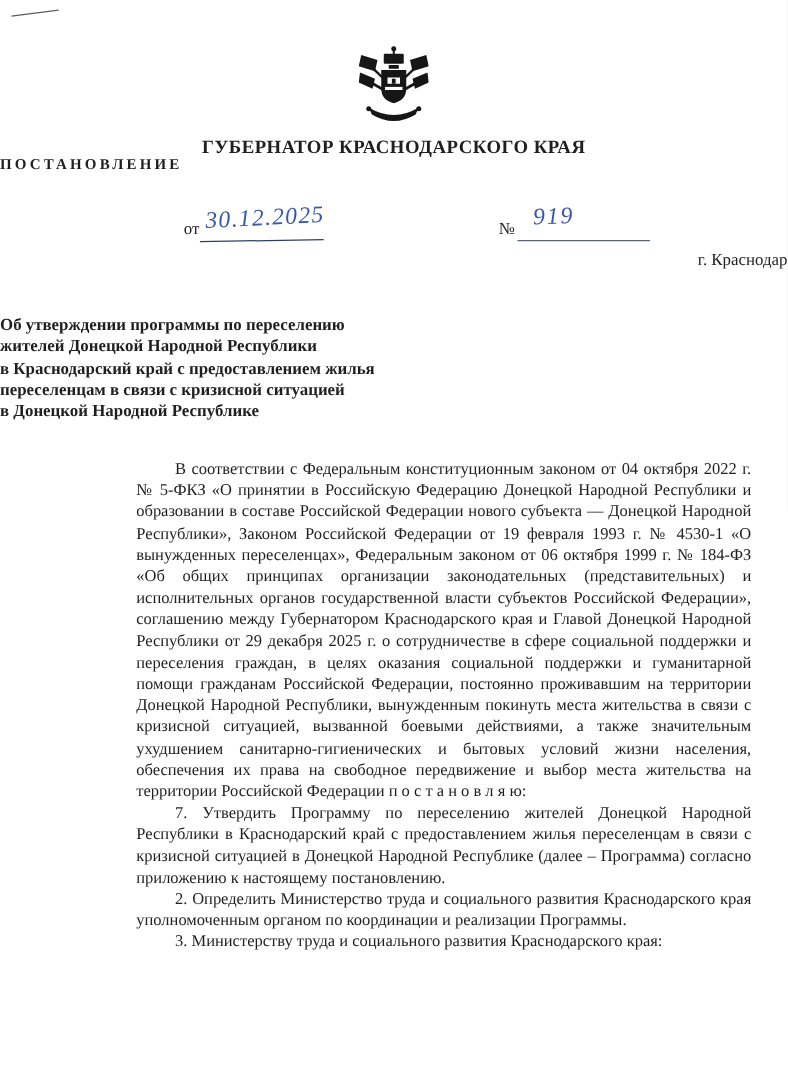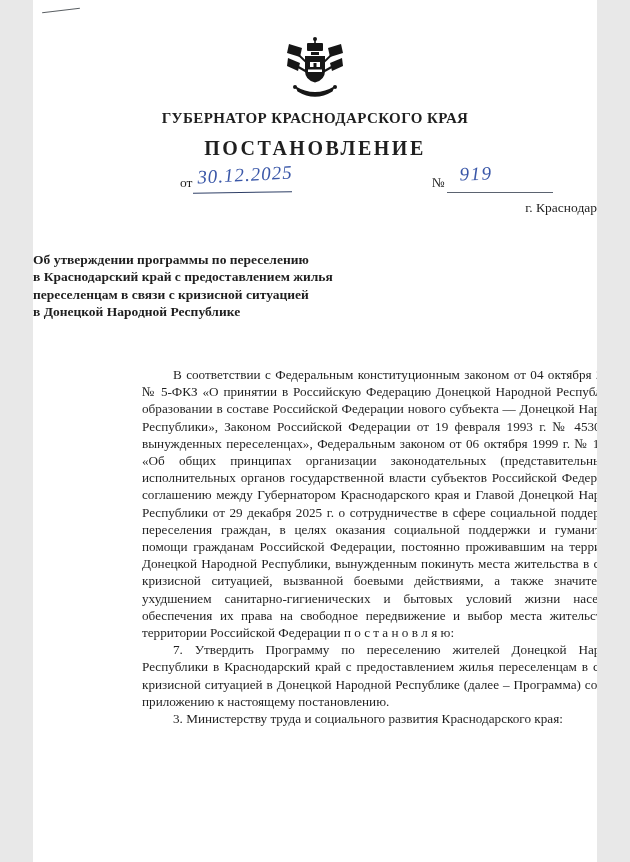--- a/index.html
+++ b/index.html
@@ -2,21 +2,21 @@
 <html><head>
 <meta charset="utf-8">
 <style>
   html,body { margin:0; padding:0; }
   body {
     background:#e8e8e8;
     font-family:"Liberation Serif", serif;
   }
   .page {
     position:relative;
-    width:564px; height:862px;
+    width:630px; height:862px;
     margin:0 auto;
     background:#ffffff;
     color:#1f1f1f;
     overflow:hidden;
     text-decoration:underline;
   }
   .corner-mark {
     position:absolute; top:10px; left:9px;
     width:38px; height:0;
     border-top:1.5px solid #5a5f63;
@@ -25,23 +25,23 @@
   .emblem-wrap {
     position:absolute; top:36px; left:0; right:0;
     text-align:center;
   }
   .org-name {
     position:absolute; top:110px; left:0; right:0;
     text-align:center;
     font-weight:bold; font-size:15px; letter-spacing:0.4px;
   }
   .doc-type {
-    position:absolute; top:137px; left:0; right:0;
-    text-align:center;
-    font-weight:bold; font-size:20px; letter-spacing:2.5px;
+    position:absolute; top:124px; left:0; right:0;
+    text-align:left;
+    font-weight:bold; font-size:12px; letter-spacing:2.5px;
   }
   .date-prefix {
     position:absolute; top:175px; left:147px;
     font-size:13.5px;
   }
   .date-script {
     position:absolute; top:164px; left:164px;
     width:96px; text-align:center;
     font-size:19px; font-style:italic;
     color:#3a57a8;
@@ -146,24 +146,26 @@
   <div class="date-underline"></div>
 
   <span class="num-prefix">№</span>
   <span class="num-script">919</span>
   <div class="num-underline"></div>
 
   <div class="city">г. Краснодар</div>
 
   <div class="title-block">
     <div>Об утверждении программы по переселению</div>
+    <div>жителей Донецкой Народной Республики</div>
     <div>в Краснодарский край с предоставлением жилья</div>
     <div>переселенцам в связи с кризисной ситуацией</div>
     <div>в Донецкой Народной Республике</div>
   </div>
 
   <div class="body-text">
     <p>В соответствии с Федеральным конституционным законом от 04 октября 2022 г. № 5-ФКЗ «О принятии в Российскую Федерацию Донецкой Народной Республики и образовании в составе Российской Федерации нового субъекта — Донецкой Народной Республики», Законом Российской Федерации от 19 февраля 1993 г. № 4530-1 «О вынужденных переселенцах», Федеральным законом от 06 октября 1999 г. № 184-ФЗ «Об общих принципах организации законодательных (представительных) и исполнительных органов государственной власти субъектов Российской Федерации», соглашению между Губернатором Краснодарского края и Главой Донецкой Народной Республики от 29 декабря 2025 г. о сотрудничестве в сфере социальной поддержки и переселения граждан, в целях оказания социальной поддержки и гуманитарной помощи гражданам Российской Федерации, постоянно проживавшим на территории Донецкой Народной Республики, вынужденным покинуть места жительства в связи с кризисной ситуацией, вызванной боевыми действиями, а также значительным ухудшением санитарно-гигиенических и бытовых условий жизни населения, обеспечения их права на свободное передвижение и выбор места жительства на территории Российской Федерации п о с т а н о в л я ю:</p>
     <p>7. Утвердить Программу по переселению жителей Донецкой Народной Республики в Краснодарский край с предоставлением жилья переселенцам в связи с кризисной ситуацией в Донецкой Народной Республике (далее – Программа) согласно приложению к настоящему постановлению.</p>
+    <p>2. Определить Министерство труда и социального развития Краснодарского края уполномоченным органом по координации и реализации Программы.</p>
     <p>3. Министерству труда и социального развития Краснодарского края:</p>
   </div>
 
 </div>
 
 </body></html>

